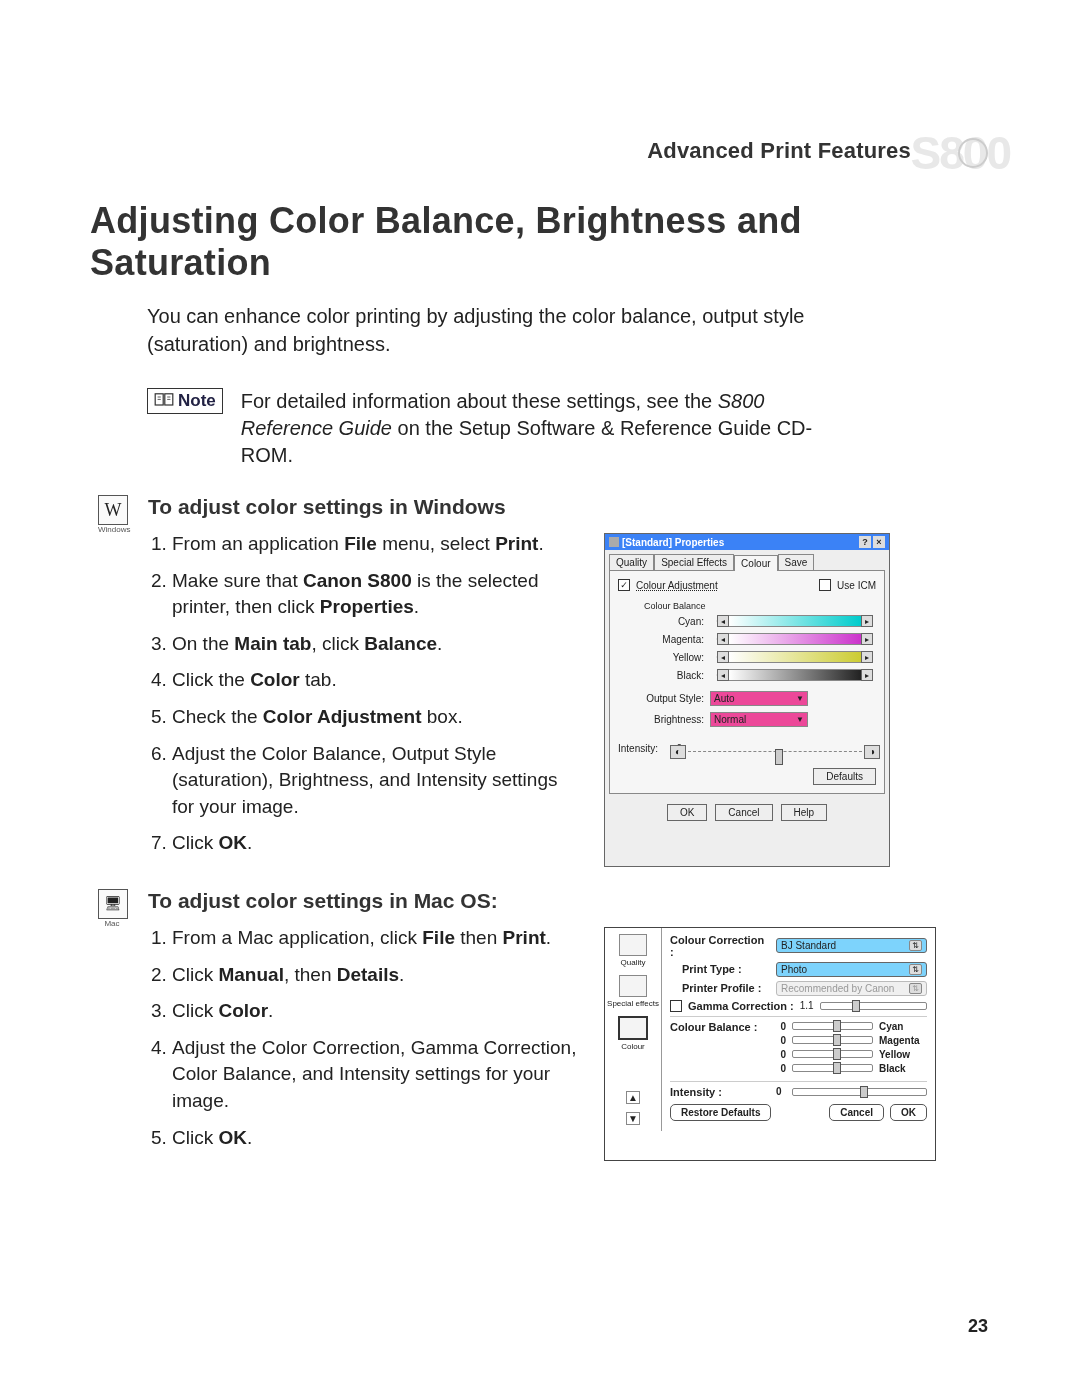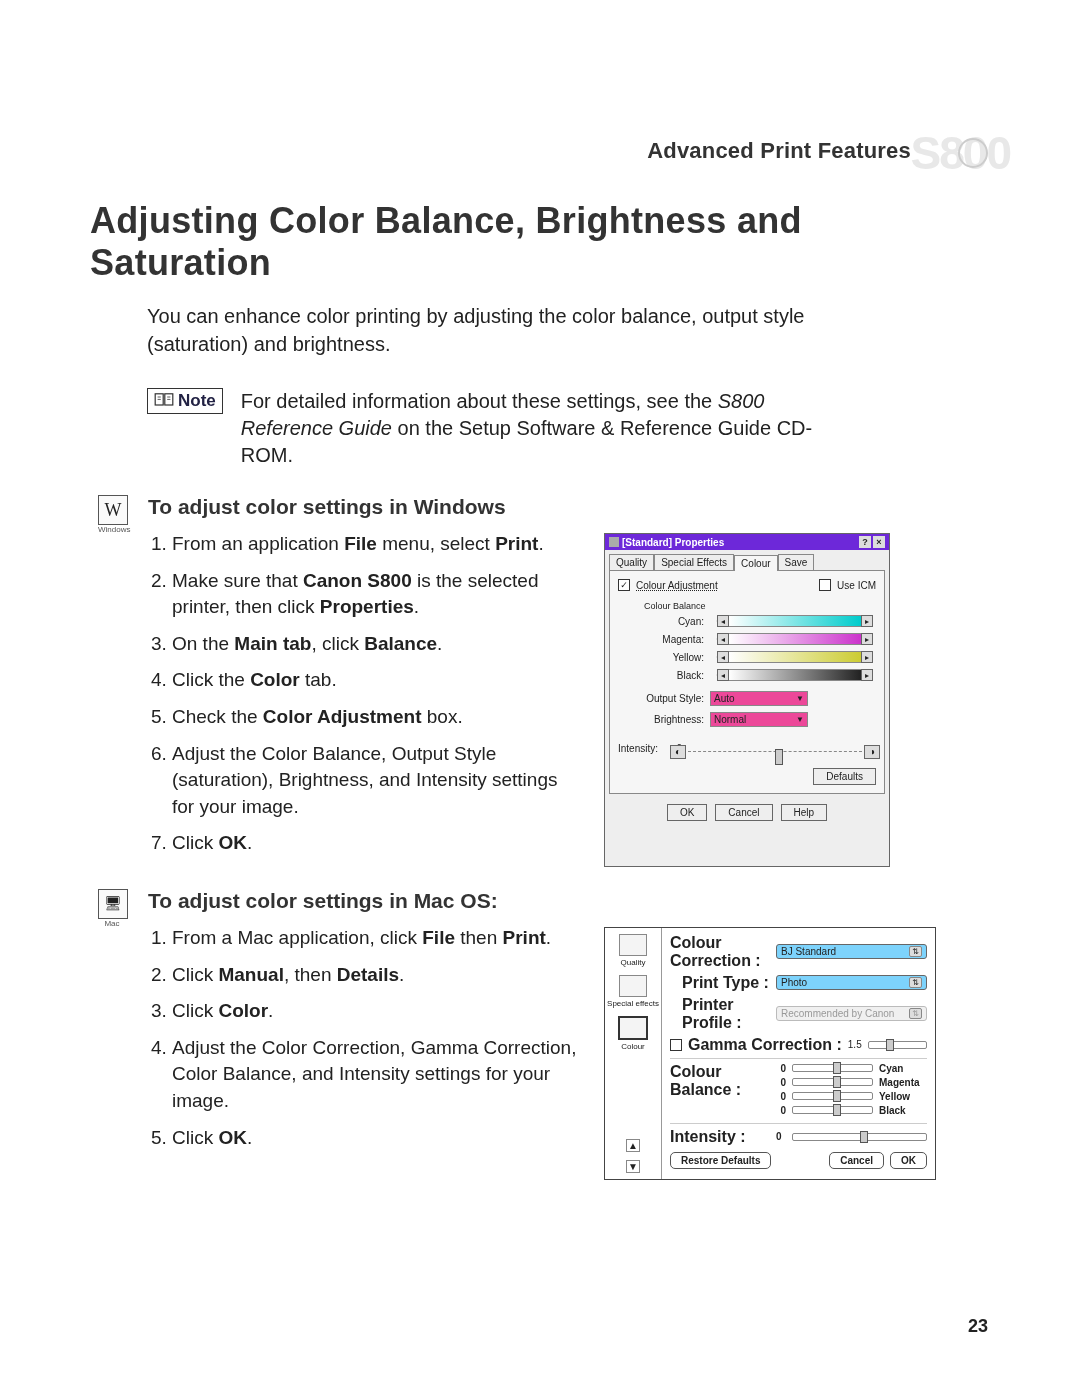--- a/index.html
+++ b/index.html
@@ -140,21 +140,21 @@
   .win-dialog {
     width: 284px;
     border: 1px solid #666;
     background: #eee;
     font-family: Tahoma, Arial, sans-serif;
     font-size: 10px;
     color: #222;
     margin-top: 2px;
   }
   .win-titlebar {
-    background: #6d28d9;
+    background: #3b82f6;
     color: #fff;
     font-weight: 700;
     padding: 2px 4px;
     display: flex;
     align-items: center;
     justify-content: space-between;
   }
   .win-titlebar .win-btns { display: flex; gap: 2px; }
   .win-titlebar .win-btns span {
     background: #ddd; color: #222; width: 12px; height: 12px;
@@ -233,21 +233,21 @@
     border-bottom: 1px solid #aaa;
     font-size: 11px;
   }
   .mac-body { display: flex; }
   .mac-side { width: 56px; border-right: 1px solid #999; padding: 6px 0; display:flex; flex-direction:column; align-items:center; gap:8px;}
   .mac-side .side-item { font-size: 8px; text-align:center; }
   .mac-side .side-item .box { width: 26px; height: 20px; border:1px solid #888; margin: 0 auto 2px; background:#f4f4f4;}
   .mac-side .side-item.active .box { border:2px solid #333; }
   .mac-main { flex:1; padding: 6px 8px; }
   .mac-row { display:flex; align-items:center; margin-bottom:4px; gap:6px;}
-  .mac-row .mlabel { width: 100px; font-weight:700; font-size:16px; }
+  .mac-row .mlabel { width: 100px; font-weight:700; font-size:11px; }
   .mac-select {
     border:1px solid #666; border-radius:3px; padding: 1px 4px;
     display:flex; justify-content:space-between; align-items:center;
     flex:1;
     background:#7dd3fc;
   }
   .mac-select.dis { background:#f0f0f0; color:#999; border-color:#bbb; }
   .mac-select .car { font-size:8px; background:#ddd; border:1px solid #888; padding:0 2px; border-radius:2px;}
   .mac-slider { flex:1; height:6px; border:1px solid #888; position:relative; border-radius:2px; background:#fff; }
   .mac-slider .thumb { position:absolute; top:-3px; left:50%; width:6px; height:10px; background:#ccc; border:1px solid #555;}
@@ -464,21 +464,21 @@
               <div class="mac-row" style="padding-left:12px;">
                 <span class="mlabel" style="width:88px;">Printer Profile :</span>
                 <div class="mac-select dis">
                     <span>Recommended by Canon</span>
                     <span class="car">⇅</span>
                   </div>
               </div>
               <div class="mac-row">
                 <span class="checkbox"></span>
                 <span class="mlabel" style="width:auto;">Gamma Correction :</span>
-                <span>1.5</span>
+                <span>1.1</span>
                 <div class="mac-slider">
                     <span class="thumb" style="left:30%;"></span>
                   </div>
               </div>
               <div class="mac-divider"></div>
               <div class="mac-row" style="align-items:flex-start;">
                 <span class="mlabel">Colour Balance :</span>
                 <div style="flex:1;">
                   <div class="mac-slider-row">
                       <span class="val">0</span>

